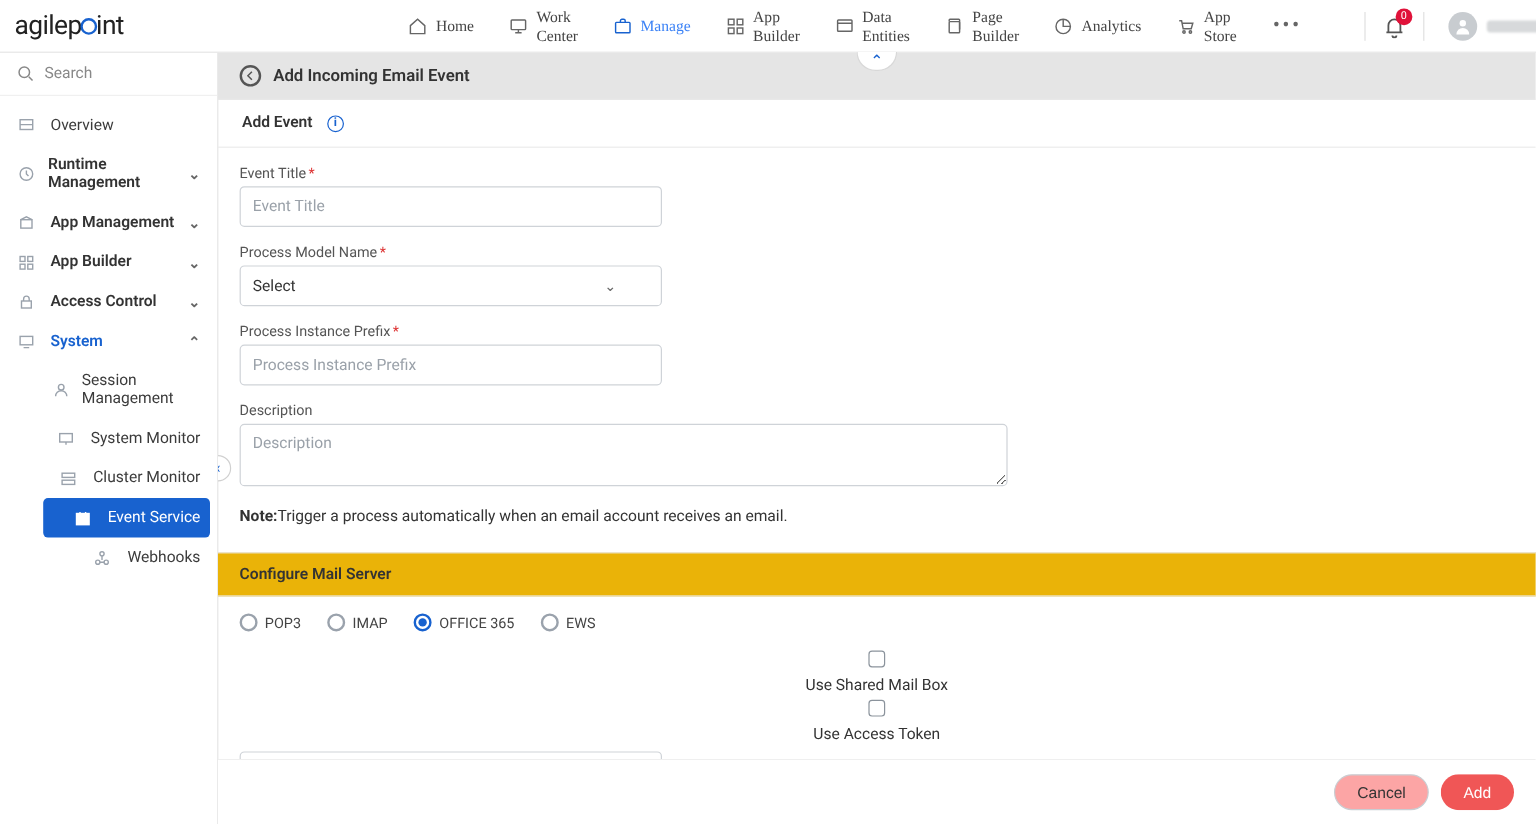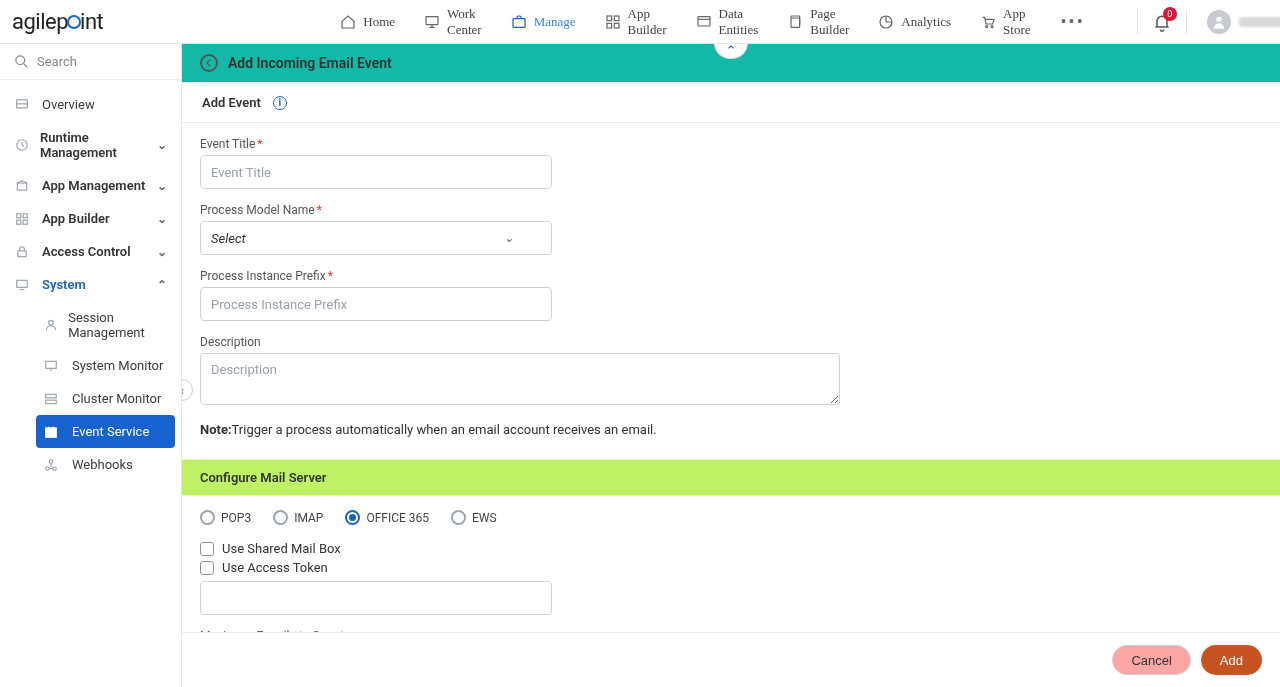--- a/index.html
+++ b/index.html
@@ -29,65 +29,65 @@
   .body { display:flex; height: calc(687px - 44px); }
   .sidebar { width:182px; border-right:1px solid #e5e5e5; display:flex; flex-direction:column; }
   .searchbox { display:flex; align-items:center; gap:8px; padding:10px 14px; border-bottom:1px solid #f0f0f0; color:#888;}
   .side-group { padding: 8px 0; }
   .side-item { display:flex; align-items:center; gap:10px; padding:9px 14px; font-size:13px; color:#3b3b3b; cursor:pointer; position:relative;}
   .side-item .sicon { width:18px; height:14px; display:inline-block; }
   .side-item.exp { font-weight:600; color:#333;}
   .side-item .chev { margin-left:auto; font-size:12px; color:#666; }
   .side-item.activegrp { color:#1862cf; font-weight:600;}
   .side-sub { padding-left: 30px; }
-  .side-sub .side-item { font-weight:400; padding:9px 14px 9px 14px; gap:10px;}
+  .side-sub .side-item { font-weight:400; padding:9px 14px 9px 14px; gap:10px;justify-content:flex-end;}
   .side-item.highlight { background:#1862cf; color:#fff; border-radius:4px; margin:0 6px; padding:9px 8px; }
   .side-item.highlight .sicon svg { stroke:#fff; fill:#fff;}
   
   .content { flex:1; position:relative; overflow-y:auto; overflow-x:hidden; }
   .collapse-handle { position:absolute; left:-11px; top:335px; width:22px; height:22px; background:#fff; border:1px solid #d0d0d0; border-radius:50%; display:flex; align-items:center; justify-content:center; color:#1862cf; font-size:13px; cursor:pointer; z-index:5;}
   .tabup { position:absolute; top:-1px; left:50%; transform:translateX(-50%); width:34px; height:16px; border:1px solid #d8d8d8; border-top:none; border-radius:0 0 20px 20px; background:#fff; display:flex; align-items:center; justify-content:center; color:#1862cf; cursor:pointer; z-index:4;}
 
-  .pagehead { background:#14b8a6; border-bottom:1px solid #e8e8e8; padding:10px 18px; display:flex; align-items:center; gap:10px; font-weight:600; font-size:14px; color:#333;}
+  .pagehead { background:#e5e5e5; border-bottom:1px solid #e8e8e8; padding:10px 18px; display:flex; align-items:center; gap:10px; font-weight:600; font-size:14px; color:#333;}
   .backbtn { width:18px; height:18px; border:2px solid #555; border-radius:50%; display:flex; align-items:center; justify-content:center; cursor:pointer;}
   
   .tabs { display:flex; align-items:center; gap:10px; padding:8px 18px; border-bottom:1px solid #ececec; }
   .tab { font-weight:600; font-size:13px; color:#333; padding:4px 2px;}
   .info-i { width:14px; height:14px; border:1.5px solid #1862cf; border-radius:50%; display:flex; align-items:center; justify-content:center; color:#1862cf; font-size:10px; font-weight:700; cursor:pointer;}
   
   .form-area { padding: 14px 18px 18px; }
   .field { margin-bottom: 14px; }
   .field-label { font-size:12px; color:#555; margin-bottom:4px; display:block;}
   .req { color:#d33; margin-left:2px;}
   .input, .select, .textarea { width: 352px; height:34px; border:1px solid #cfd3d8; border-radius:4px; padding:0 10px; font-size:13px; color:#333; background:#fff; font-family:inherit;}
   .input::placeholder, .textarea::placeholder { color:#9aa1a9; }
-  .select-wrap { position:relative; width:324px;font-style:italic; }
+  .select-wrap { position:relative; width:324px; }
   .select-wrap .sel-caret { position:absolute; right:10px; top:10px; color:#666; pointer-events:none; font-size:12px;}
   .textarea { width: 640px; height:52px; padding:8px 10px; resize:both; }
   .note { font-size:13px; margin-top:8px; color:#333;}
   .note b { font-weight:700;}
   
-  .section-head { background:#bef264; border-top:1px solid #ececec; border-bottom:1px solid #ececec; padding:10px 18px; font-weight:600; font-size:13px; color:#333; margin-top:4px;}
+  .section-head { background:#eab308; border-top:1px solid #ececec; border-bottom:1px solid #ececec; padding:10px 18px; font-weight:600; font-size:13px; color:#333; margin-top:4px;}
   
   .radios { display:flex; gap:22px; padding:14px 18px 8px; align-items:center;}
   .radio { display:flex; align-items:center; gap:6px; cursor:pointer; font-size:12px; color:#444;}
   .r-outer { width:15px; height:15px; border:2px solid #9aa2ac; border-radius:50%; display:flex; align-items:center; justify-content:center;}
   .radio.sel .r-outer { border-color:#1862cf; }
   .radio.sel .r-inner { width:7px; height:7px; background:#1862cf; border-radius:50%; }
   
   .checks { padding: 6px 18px 2px; }
-  .check { display:flex; align-items:center; gap:8px; font-size:13px; color:#333; padding:2px 0; cursor:pointer;}
+  .check { display:flex; align-items:center; gap:8px; font-size:13px; color:#333; padding:2px 0; cursor:pointer;flex-direction:column;}
   .cbox { width:14px; height:14px; border:1.5px solid #8b939c; border-radius:3px; }
   
   .form-area2 { padding: 2px 18px 18px; }
   
   .footer { position:sticky; bottom:0; left:0; right:0; background:#fff; border-top:1px solid #ececec; padding:12px 18px; display:flex; justify-content:flex-end; gap:10px;}
   .btn { height:30px; padding:0 18px; border-radius:15px; font-size:13px; cursor:pointer; border:1px solid transparent; display:inline-flex; align-items:center;}
   .btn-cancel { background:#fca5a5; border-color:#c9cdd2; color:#333;}
-  .btn-add { background:#c2410c; color:#fff; opacity:.9;}
+  .btn-add { background:#ef4444; color:#fff; opacity:.9;}
   
   svg { display:block; }
   .muted-icon { color:#9aa2ac; }
 </style>
 </head>
 <body>
 
 <div class="topbar">
   <div class="logo">
     <span>agilep</span>

